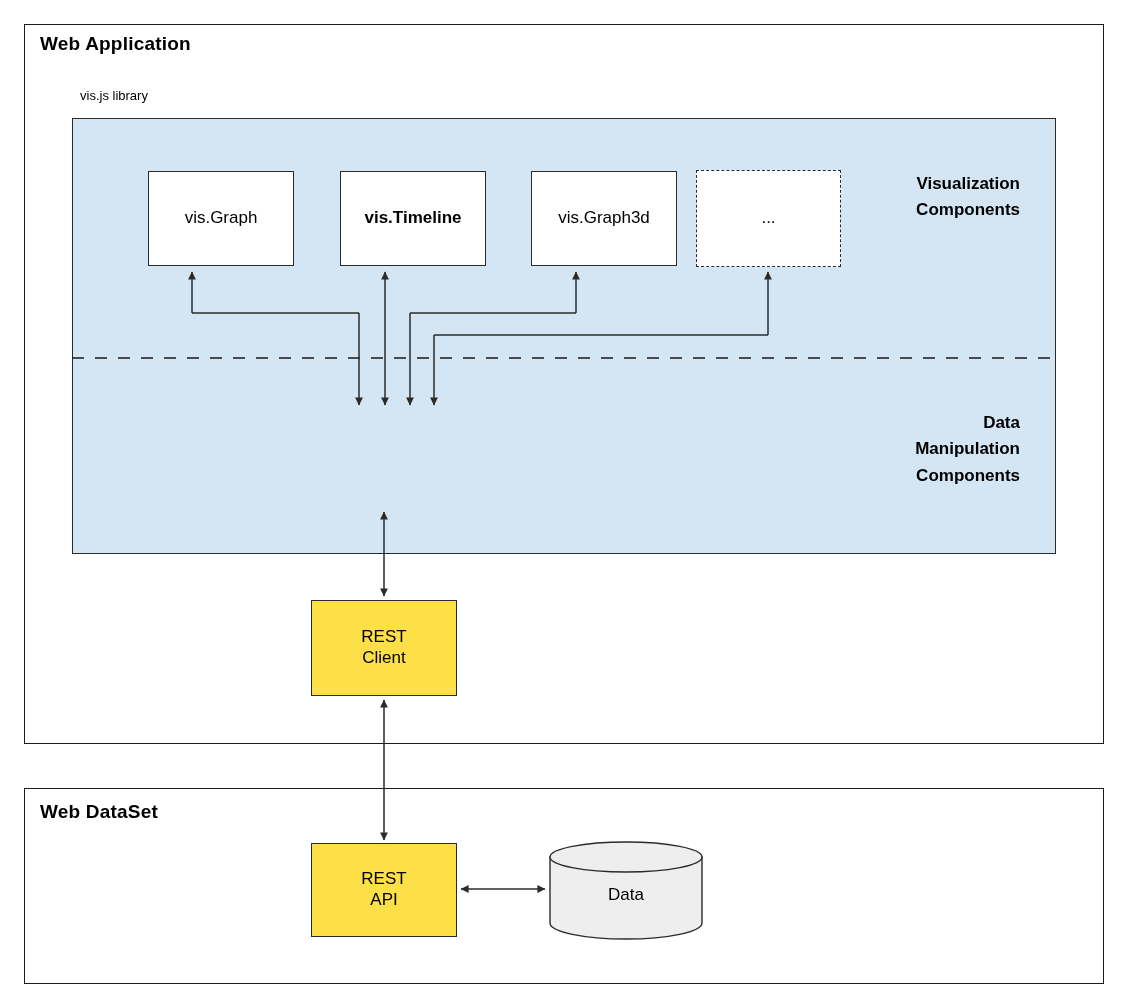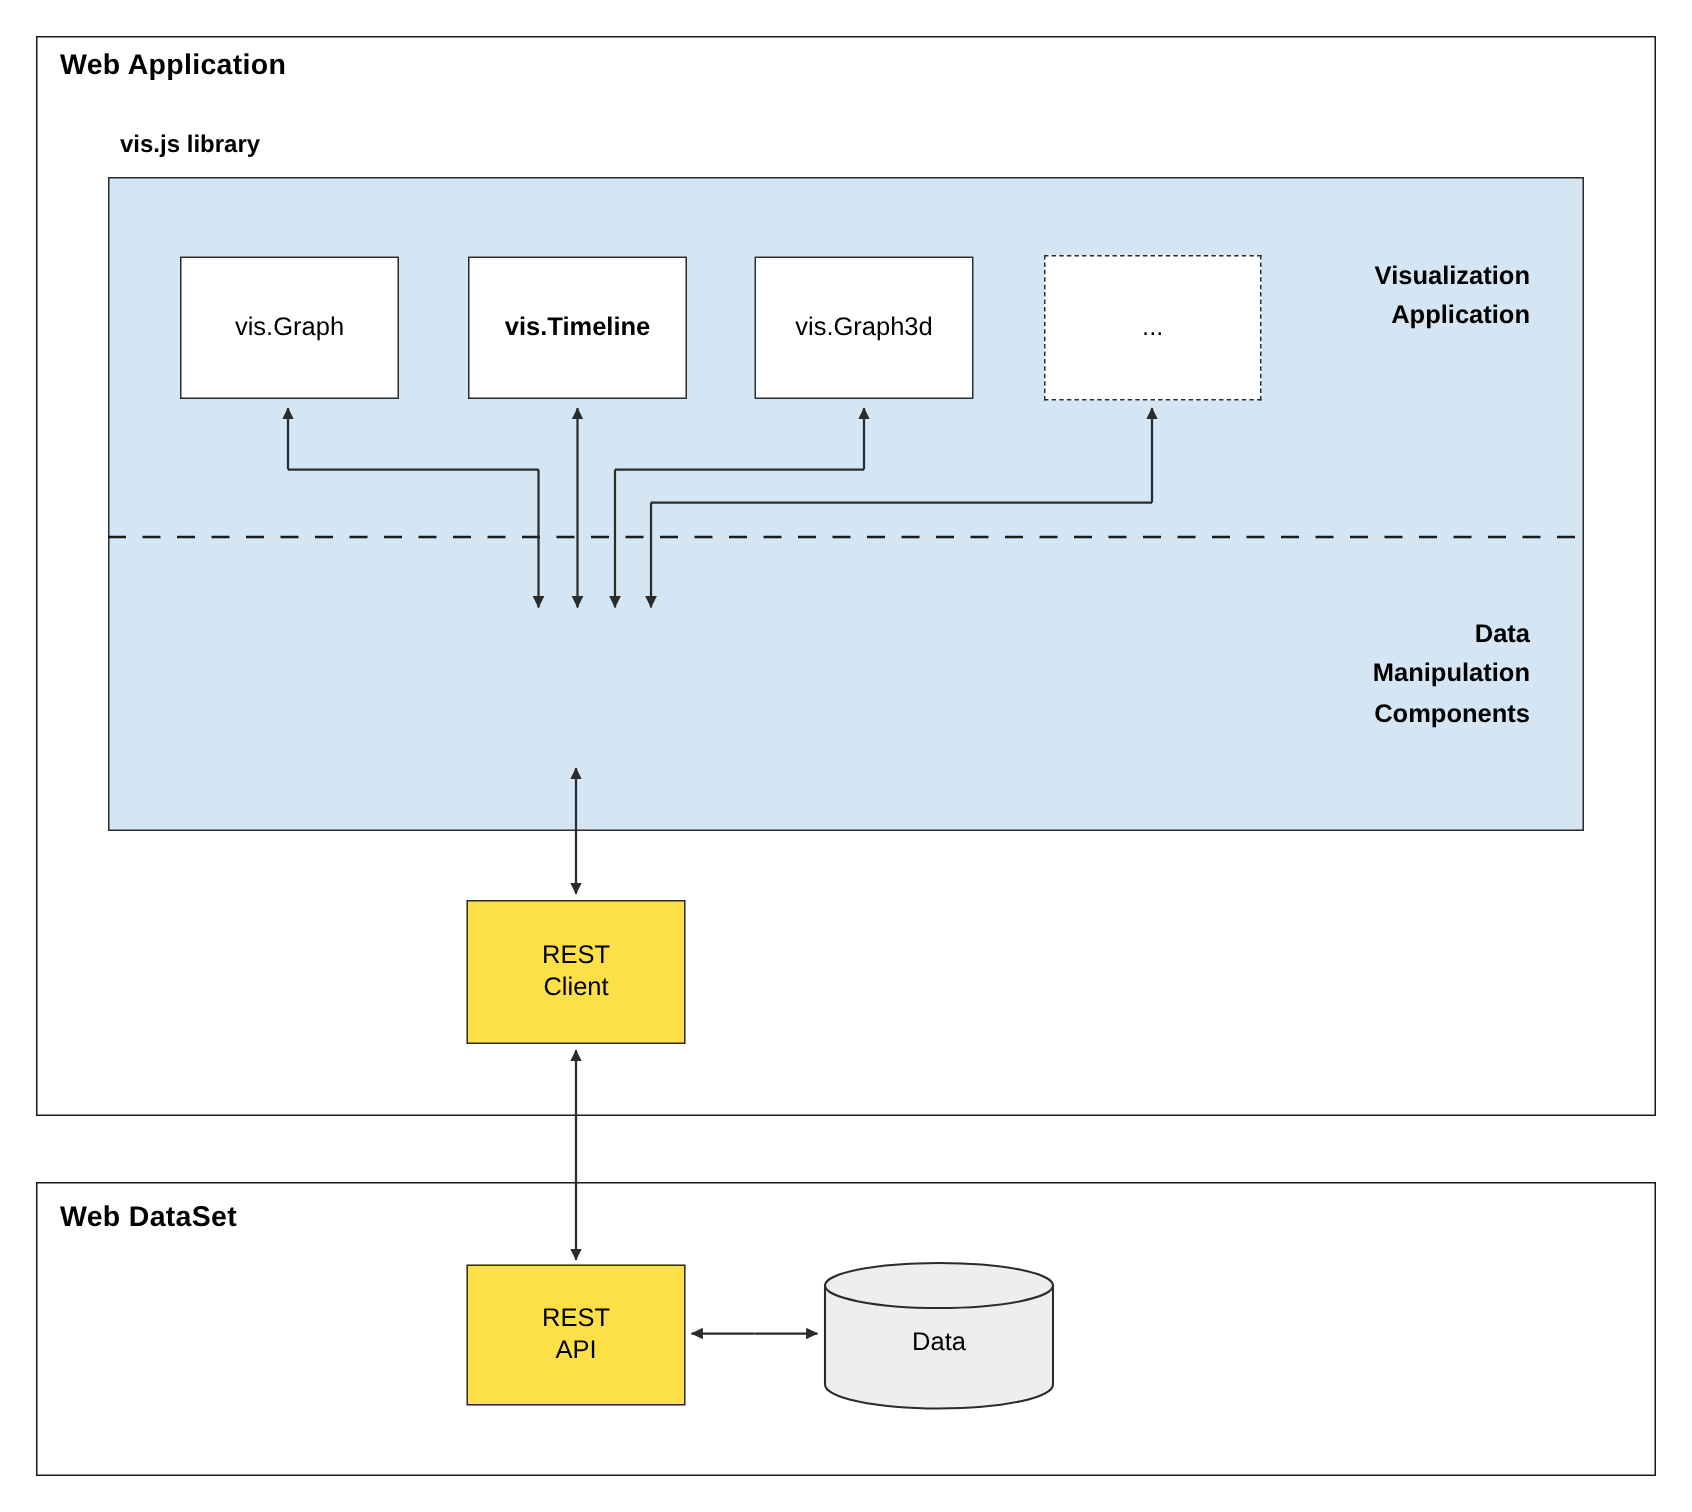--- a/index.html
+++ b/index.html
@@ -1,27 +1,27 @@
 <!DOCTYPE html>
 <html><head>
 <meta charset="utf-8">
 <style>
   html,body{margin:0;padding:0;background:#ffffff;}
   body{width:1128px;height:1008px;font-family:"Liberation Sans",sans-serif;position:relative;overflow:hidden;}
   #stage{position:absolute;left:0;top:0;width:1128px;height:800px;}
 
   .outer-box{position:absolute;border:1.5px solid #1a1a1a;background:#ffffff;box-sizing:border-box;}
   .section-title{position:absolute;font-weight:bold;font-size:19px;color:#000000;letter-spacing:0.2px;white-space:nowrap;}
-  .sub-title{position:absolute;font-weight:bold;font-size:16px;color:#000000;white-space:nowrap;}
+  .sub-title{position:absolute;font-weight:normal;font-size:13px;color:#000000;white-space:nowrap;}
 
   .vispanel{position:absolute;background:#d4e6f4;border:1.2px solid #2b2b2b;box-sizing:border-box;}
 
   .node{position:absolute;box-sizing:border-box;display:flex;align-items:center;justify-content:center;
         text-align:center;font-size:17px;color:#000000;line-height:1.22;}
-  .node.white{background:#ffffff;border:1.2px solid #2b2b2b;}
+  .node.white{background:#ffffff;border:1.2px solid #2b2b2b;margin-left:28px;}
   .node.gray{background:#fde047;border:1.2px solid #2b2b2b;}
   .node.dashed{background:#ffffff;border:1.6px dashed #2b2b2b;}
 
   .side-label{position:absolute;font-weight:bold;font-size:17px;color:#000000;text-align:right;line-height:1.55;white-space:pre-line;}
 
   .cyl{position:absolute;}
   .cyl-text{position:absolute;font-size:17px;color:#000;display:flex;align-items:center;justify-content:center;}
 
   svg.edges{position:absolute;left:0;top:0;width:1128px;height:1008px;pointer-events:none;overflow:visible;}
   .ln{stroke:#2b2b2b;stroke-width:1.5px;fill:none;}
@@ -79,21 +79,21 @@
   <div class="node white" style="left:120px;top:171px;width:146px;height:95px;">vis.Graph</div>
 
   <div class="node white" style="left:312px;top:171px;width:146px;height:95px;font-weight:bold;">vis.Timeline</div>
 
   <div class="node white" style="left:503px;top:171px;width:146px;height:95px;">vis.Graph3d</div>
 
   <div class="node dashed" style="left:696px;top:170px;width:145px;height:97px;">...</div>
 
 
   <div class="side-label" style="left:786px;top:171px;width:234px;">Visualization
-Application</div>
+Components</div>
 
   <div class="side-label" style="left:786px;top:410px;width:234px;">Data
 Manipulation
 Components</div>
 
   <div class="node gray" style="left:311px;top:600px;width:146px;height:96px;white-space:pre-line;">REST
 Client</div>
 
   <div class="node gray" style="left:311px;top:843px;width:146px;height:94px;white-space:pre-line;">REST
 API</div>

